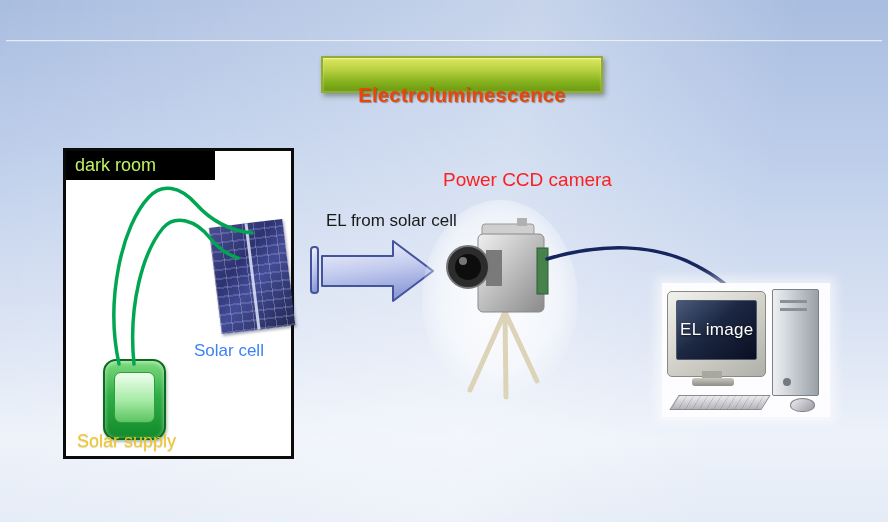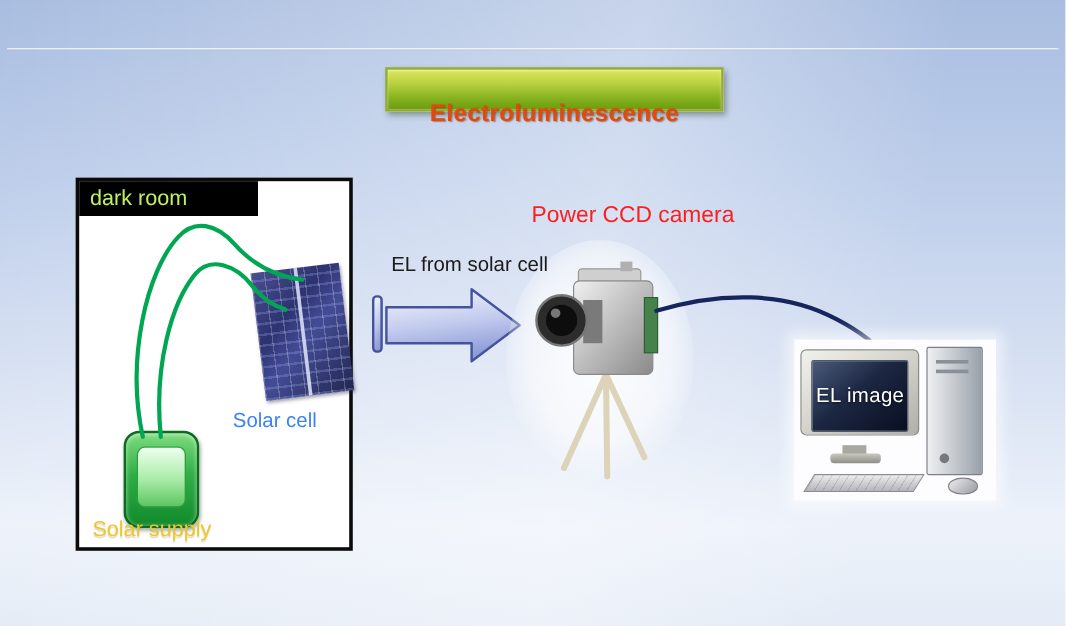--- a/index.html
+++ b/index.html
@@ -92,21 +92,21 @@
     pointer-events:none;
   }
 
   
   .computer{
     position:absolute; left:662px; top:283px; width:168px; height:134px;
     background:#fdfdff;
     box-shadow:0 0 10px 6px rgba(255,255,255,0.55);
   }
   .monitor{
-    position:absolute; left:5px; top:8px; width:99px; height:72px;
+    position:absolute; left:5px; top:8px; width:99px; height:86px;
     border-radius:5px; border:1px solid #8a8a84;
     background:linear-gradient(145deg,#f2f2ec 0%,#cfcfc8 55%,#b0b0aa 100%);
   }
   .monitor-screen{
     position:absolute; left:8px; top:8px; width:81px; height:60px;
     border-radius:2px; border:1px solid #50586c;
     background:linear-gradient(140deg,#4a5a7c 0%,#1c2742 45%,#0a0f22 100%);
   }
   .screen-label{
     position:absolute; left:3px; top:19px; font-size:17px; color:#ffffff;

